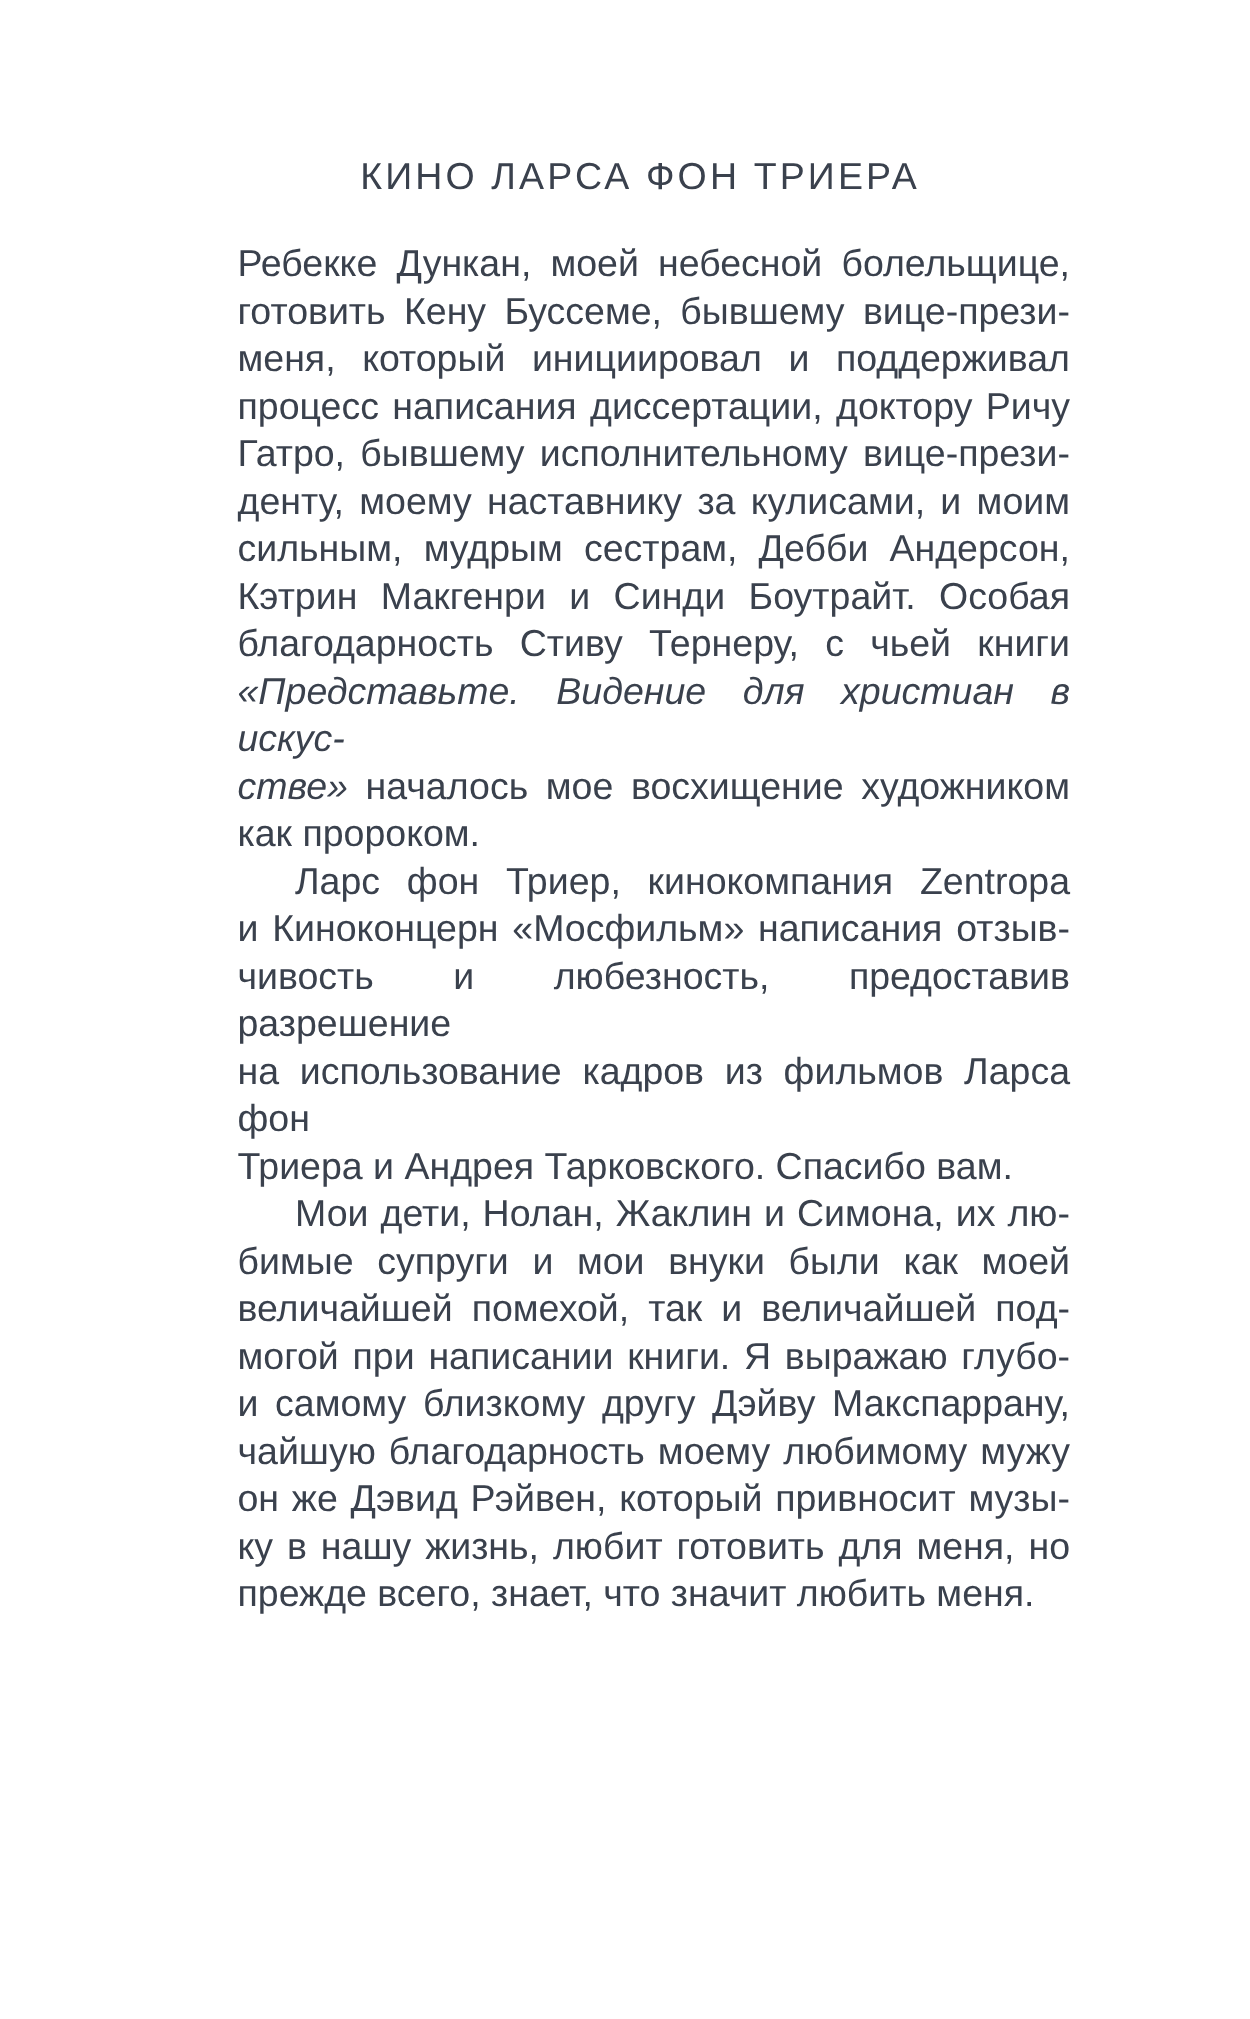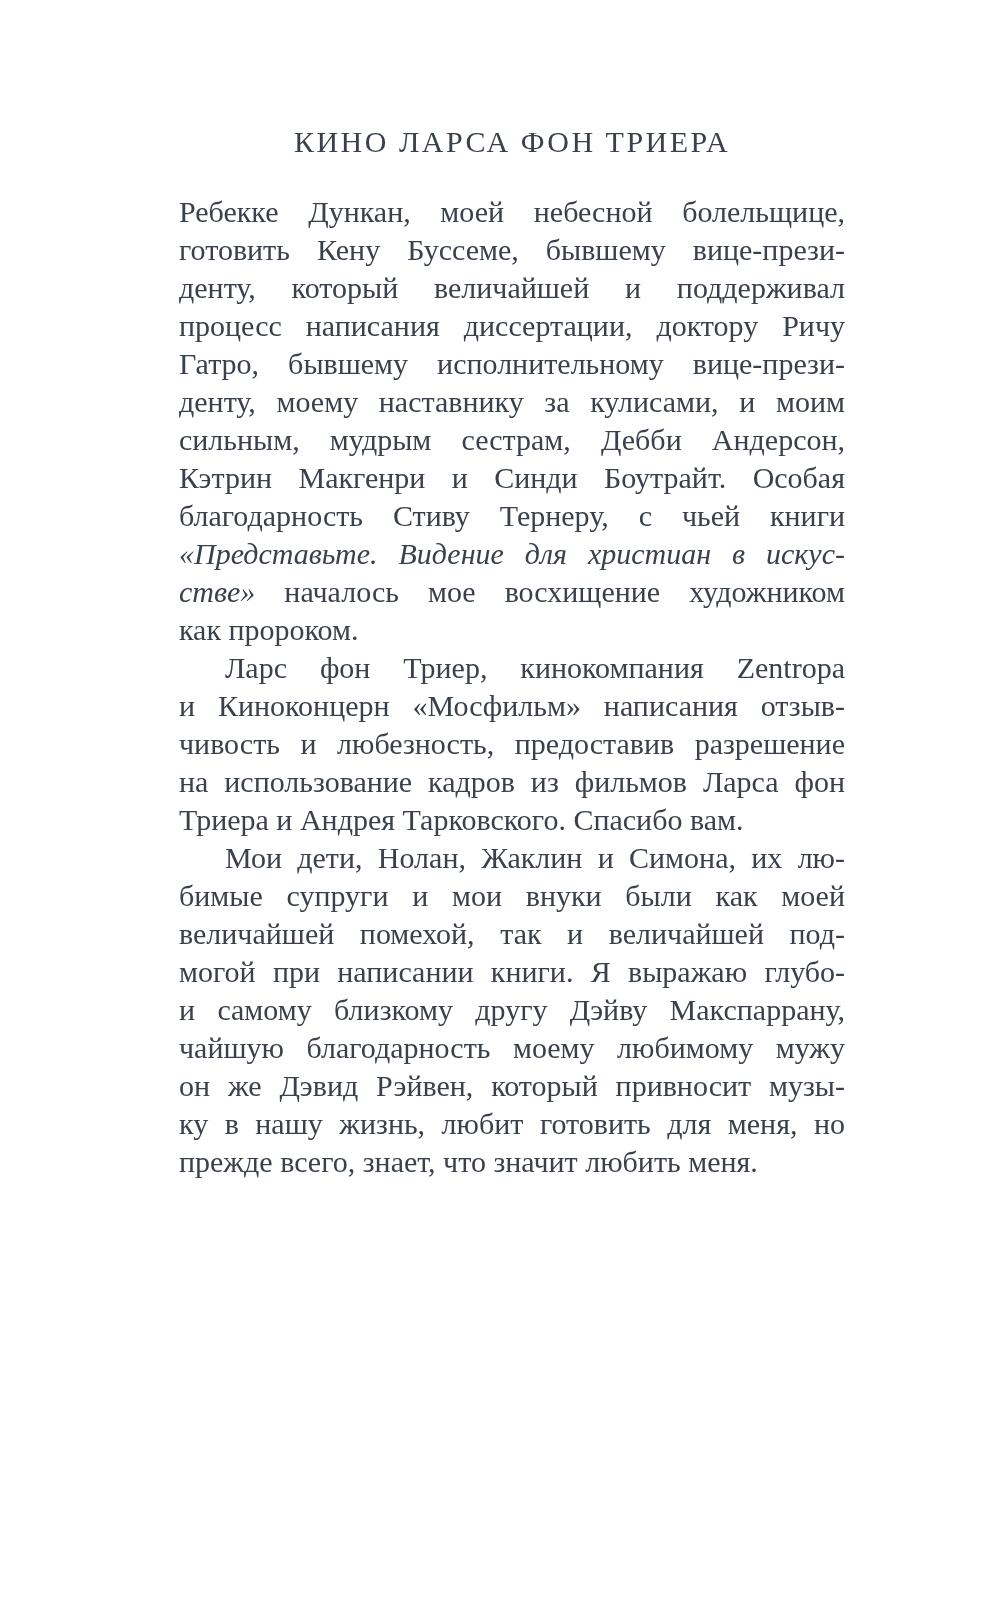--- a/index.html
+++ b/index.html
@@ -6,38 +6,38 @@
     margin: 0;
     padding: 0;
     background: #ffffff;
   }
   .page {
     position: relative;
     width: 864px;
     height: 1615px;
     background: #ffffff;
     overflow: hidden;
-    font-family: Liberation Serif, serif;
+    font-family: Liberation Sans, sans-serif;
     color: #3a414d;
   }
   .chapter-title {
     position: absolute;
     top: 122px;
     left: 179px;
     width: 666px;
     text-align: center;
     font-size: 30px;
     line-height: 40px;
     letter-spacing: 2.5px;
     white-space: nowrap;
   }
   .body-text {
     position: absolute;
     top: 193px;
-    left: 179px;
+    left: 190px;
     width: 666px;
     font-size: 30px;
     line-height: 38px;
   }
   .para { margin: 0; }
   .line {
     text-align: justify;
     text-align-last: justify;
   }
   .line.last {
@@ -52,21 +52,21 @@
 </style>
 </head>
 <body>
 
 <div class="page">
   <div class="chapter-title">КИНО ЛАРСА ФОН ТРИЕРА</div>
   <div class="body-text">
       <div class="para">
         <div class="line"><span class="seg">Ребекке Дункан, моей небесной болельщице,</span></div>
         <div class="line"><span class="seg">готовить Кену Буссеме, бывшему вице-прези-</span></div>
-        <div class="line"><span class="seg">денту, который величайшей и поддерживал</span></div>
+        <div class="line"><span class="seg">меня, который инициировал и поддерживал</span></div>
         <div class="line"><span class="seg">процесс написания диссертации, доктору Ричу</span></div>
         <div class="line"><span class="seg">Гатро, бывшему исполнительному вице-прези-</span></div>
         <div class="line"><span class="seg">денту, моему наставнику за кулисами, и моим</span></div>
         <div class="line"><span class="seg">сильным, мудрым сестрам, Дебби Андерсон,</span></div>
         <div class="line"><span class="seg">Кэтрин Макгенри и Синди Боутрайт. Особая</span></div>
         <div class="line"><span class="seg">благодарность Стиву Тернеру, с чьей книги</span></div>
         <div class="line"><span class="seg italic">«Представьте. Видение для христиан в искус-</span></div>
         <div class="line"><span class="seg italic">стве»</span><span class="seg"> началось мое восхищение художником</span></div>
         <div class="line last"><span class="seg">как пророком.</span></div>
       </div>

